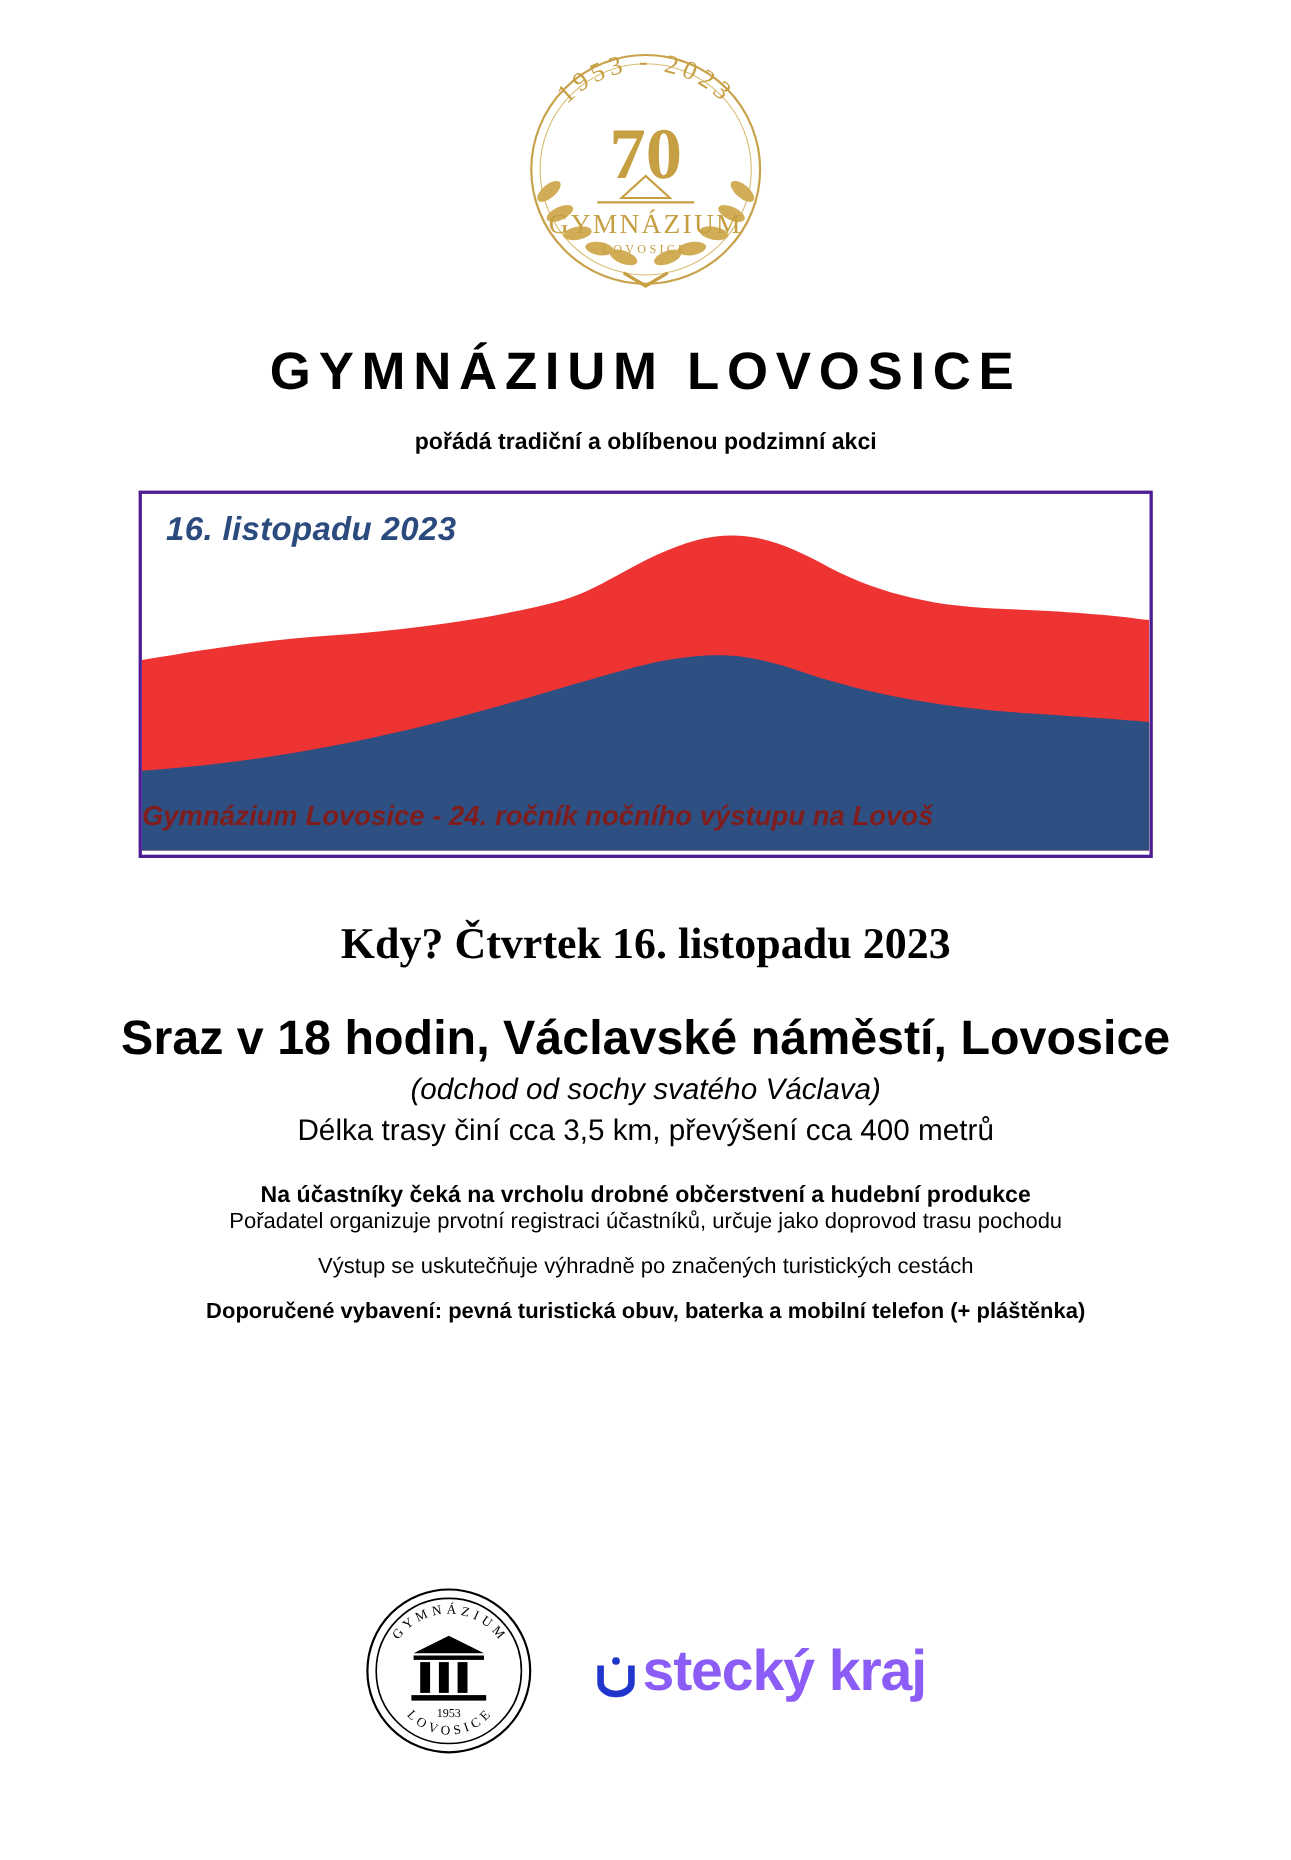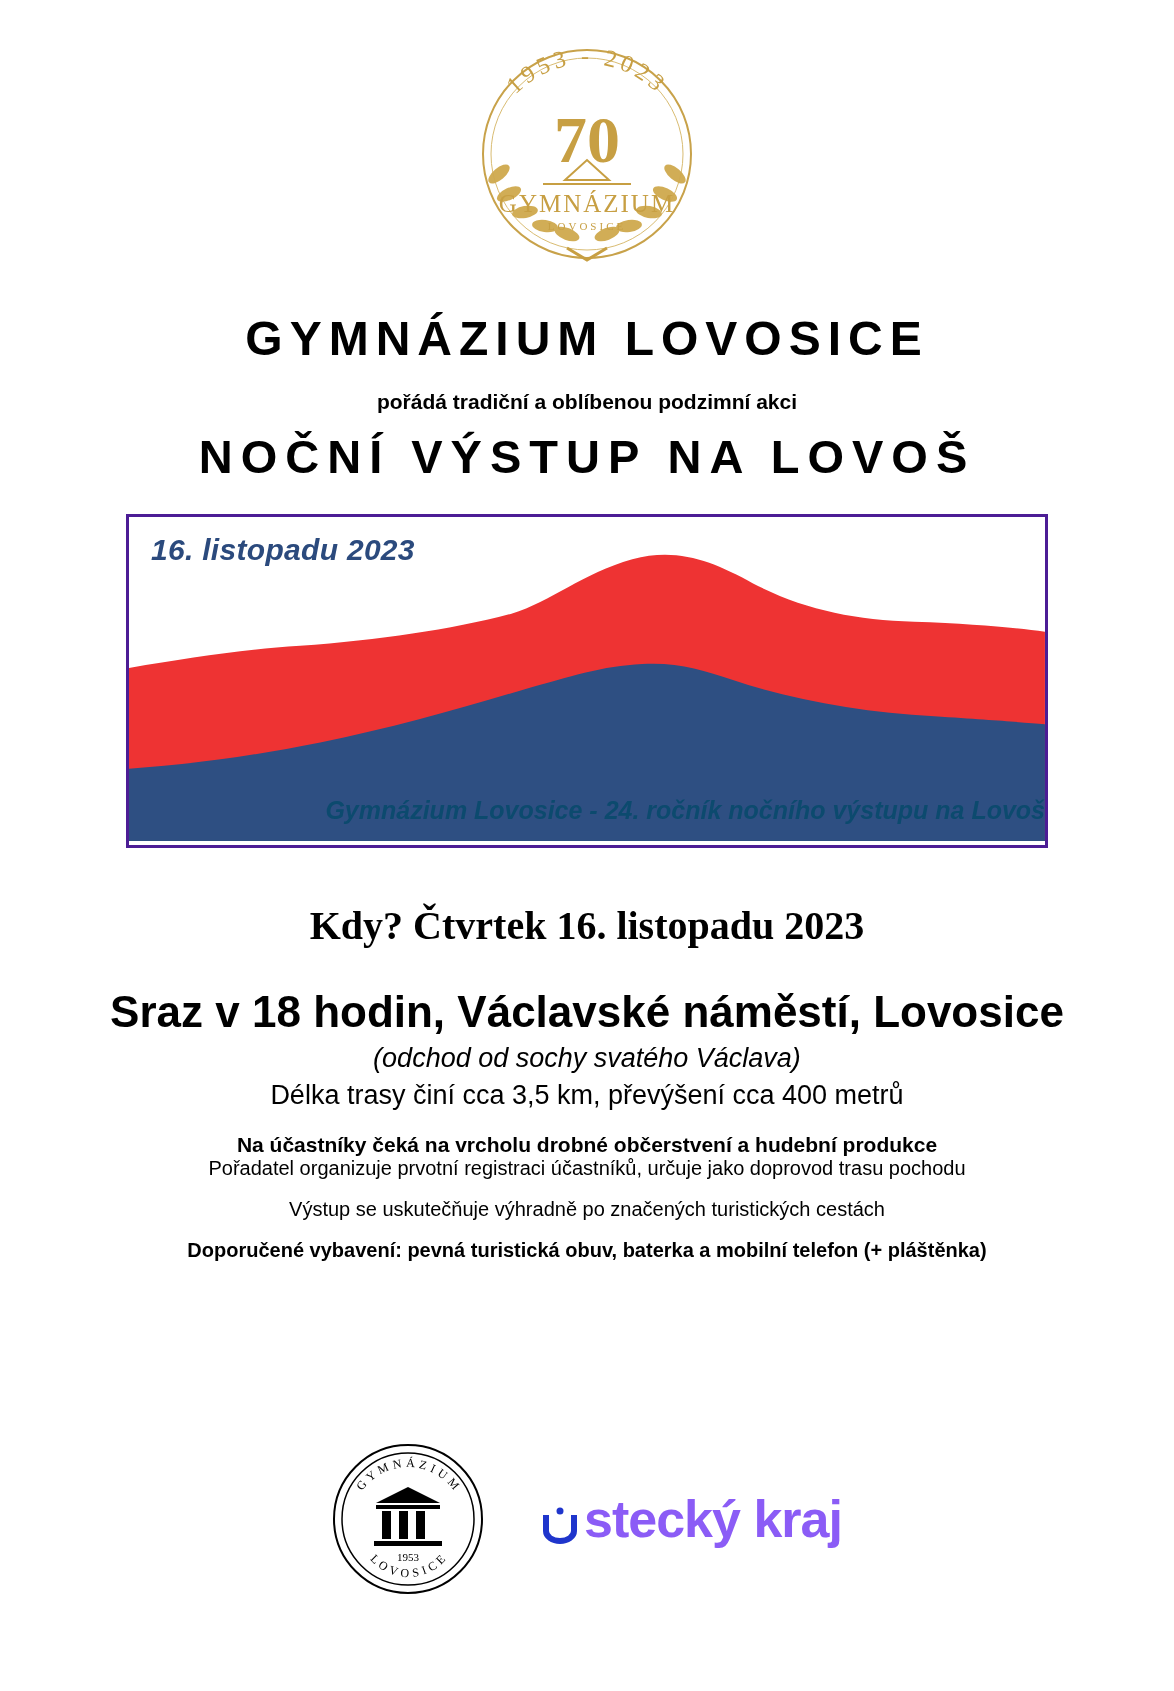--- a/index.html
+++ b/index.html
@@ -81,25 +81,25 @@
     font-style: italic;
     font-weight: bold;
     color: #2b4a7d;
     letter-spacing: 0.3px;
   }
   .graphic-caption {
     position: absolute;
     left: 0;
     right: 0;
     bottom: 20px;
-    text-align: right;
+    text-align: left;
     font-size: 25px;
     font-style: italic;
     font-weight: bold;
-    color: #0c4a6e;
+    color: #7f1d1d;
   }
 
   
   .when {
     margin-top: 54px;
     font-family: "Liberation Serif", serif;
     font-size: 40px;
     font-weight: bold;
     text-align: left;
   }
@@ -114,21 +114,21 @@
     font-size: 27px;
     font-style: italic;
     text-align: center;
   }
   .route {
     margin-top: 6px;
     font-size: 27px;
     text-align: center;
   }
   .refreshment {
-    margin-top: 22px;
+    margin-top: 32px;
     font-size: 21px;
     font-weight: bold;
     text-align: center;
   }
   .informal {
     margin-top: 18px;
     font-size: 21px;
     font-weight: bold;
     text-decoration: underline;
     text-align: center;
@@ -215,21 +215,20 @@
 
       <text x="140" y="178" text-anchor="middle" font-family="Liberation Serif, serif" font-size="25" fill="#c79f43" letter-spacing="2">GYMNÁZIUM</text>
       <text x="140" y="196" text-anchor="middle" font-family="Liberation Serif, serif" font-size="11" fill="#c79f43" letter-spacing="3">LOVOSICE</text>
 
       <path d="M120 214 L140 226 L160 214" fill="none" stroke="#c79f43" stroke-width="3"></path>
     </svg>
   </div>
 
   <div class="school-name">GYMNÁZIUM LOVOSICE</div>
   <div class="subtitle">pořádá tradiční a oblíbenou podzimní akci</div>
-  <div class="event-title">NOČNÍ VÝSTUP NA LOVOŠ</div>
 
   <div class="graphic">
     <svg viewBox="0 0 910 322" preserveAspectRatio="none" xmlns="http://www.w3.org/2000/svg">
 
       <path d="M0 150 C 60 140, 110 132, 170 128 C 250 122, 320 112, 380 96
                C 420 84, 450 56, 500 42 C 545 30, 580 44, 620 66
                C 670 92, 720 102, 780 104 C 840 106, 880 110, 910 114
                L910 322 L0 322 Z" fill="#ee3333"></path>
 
       <path d="M0 250 C 60 246, 120 238, 190 224 C 260 210, 330 190, 390 172

